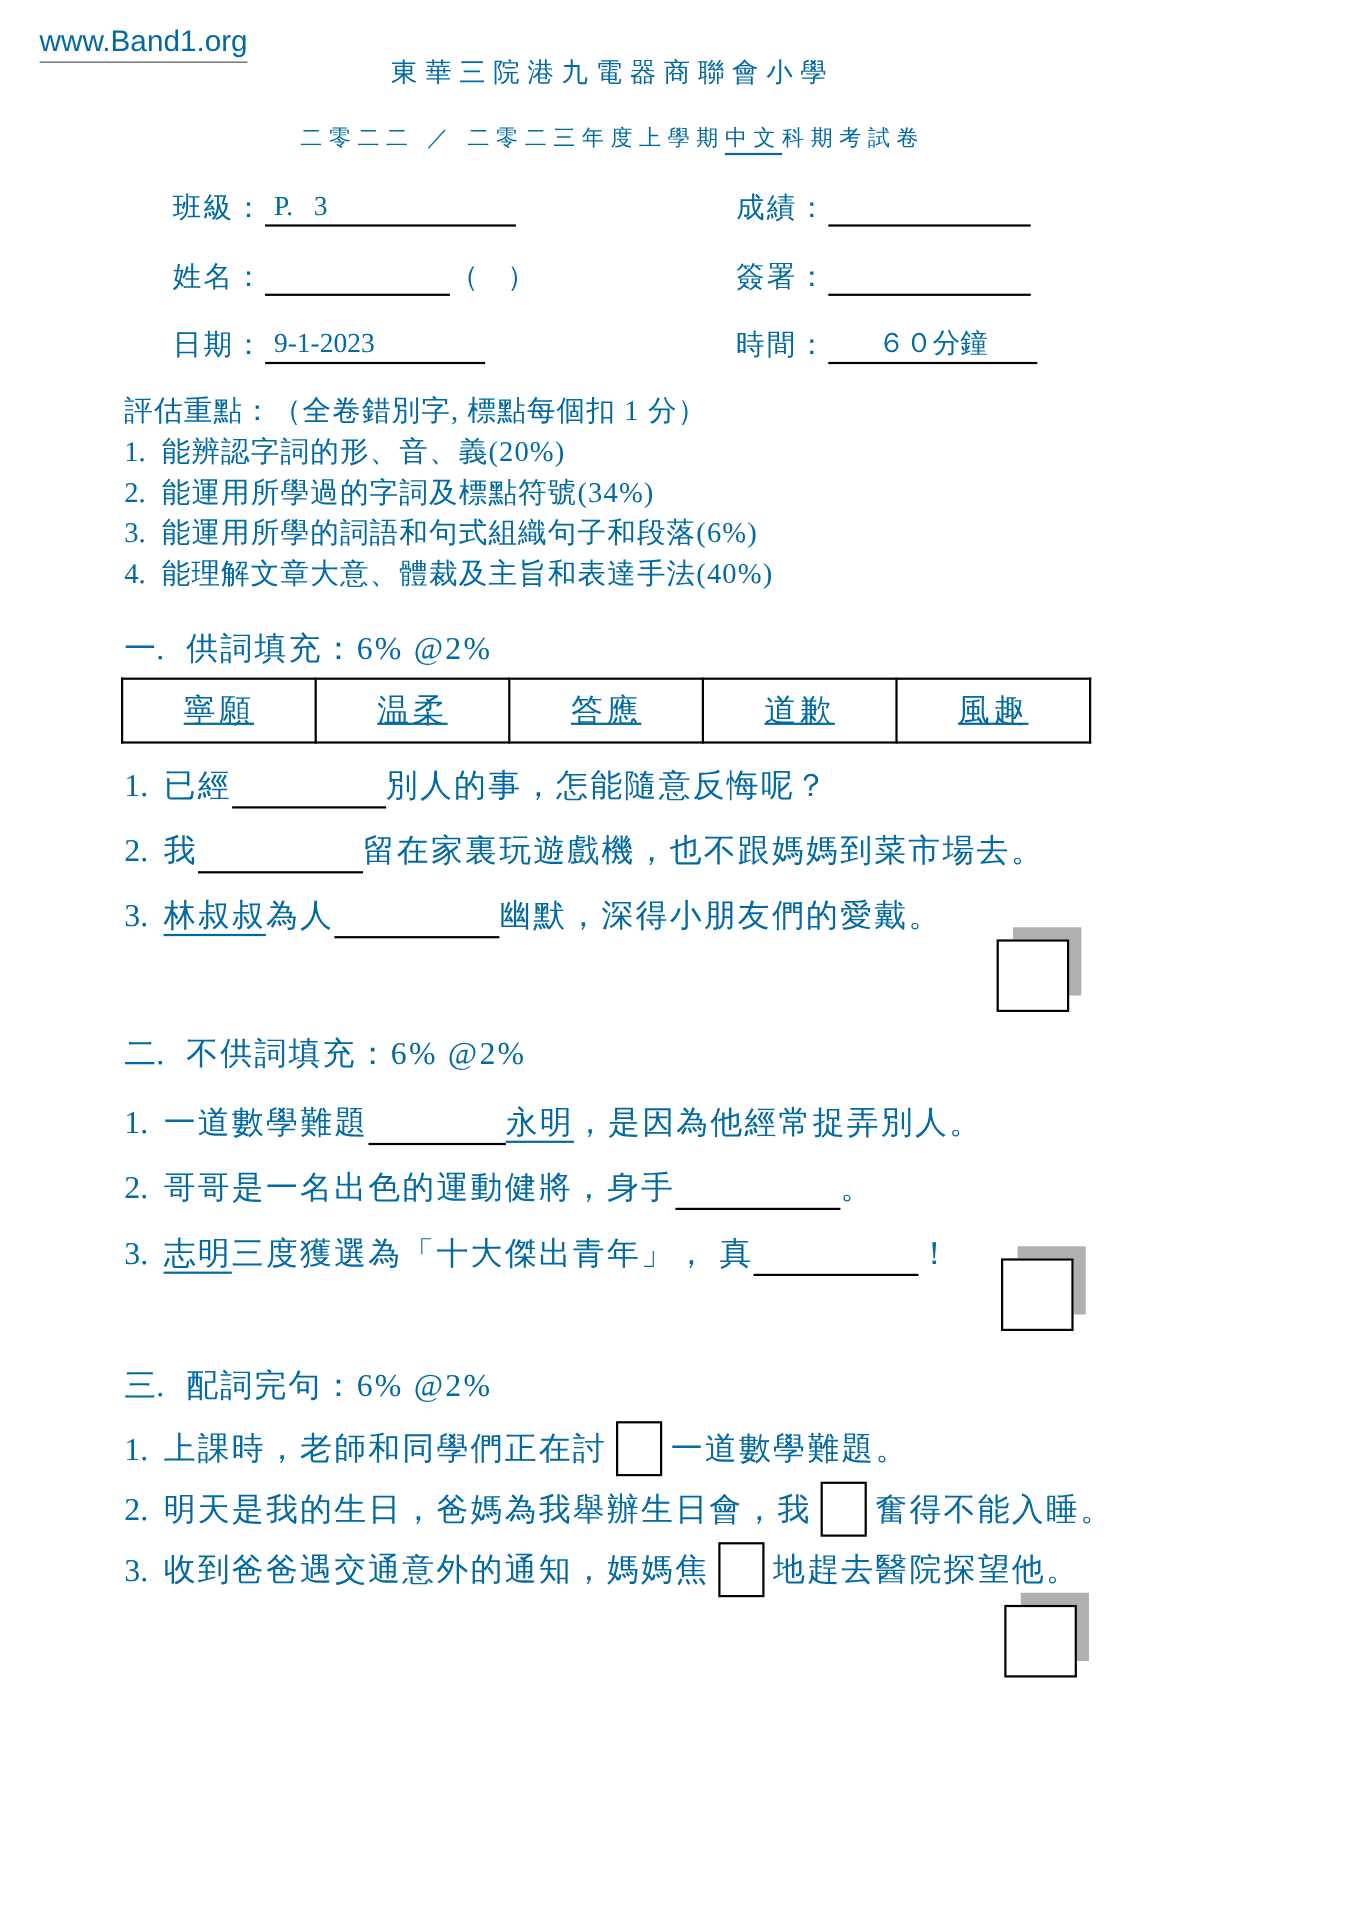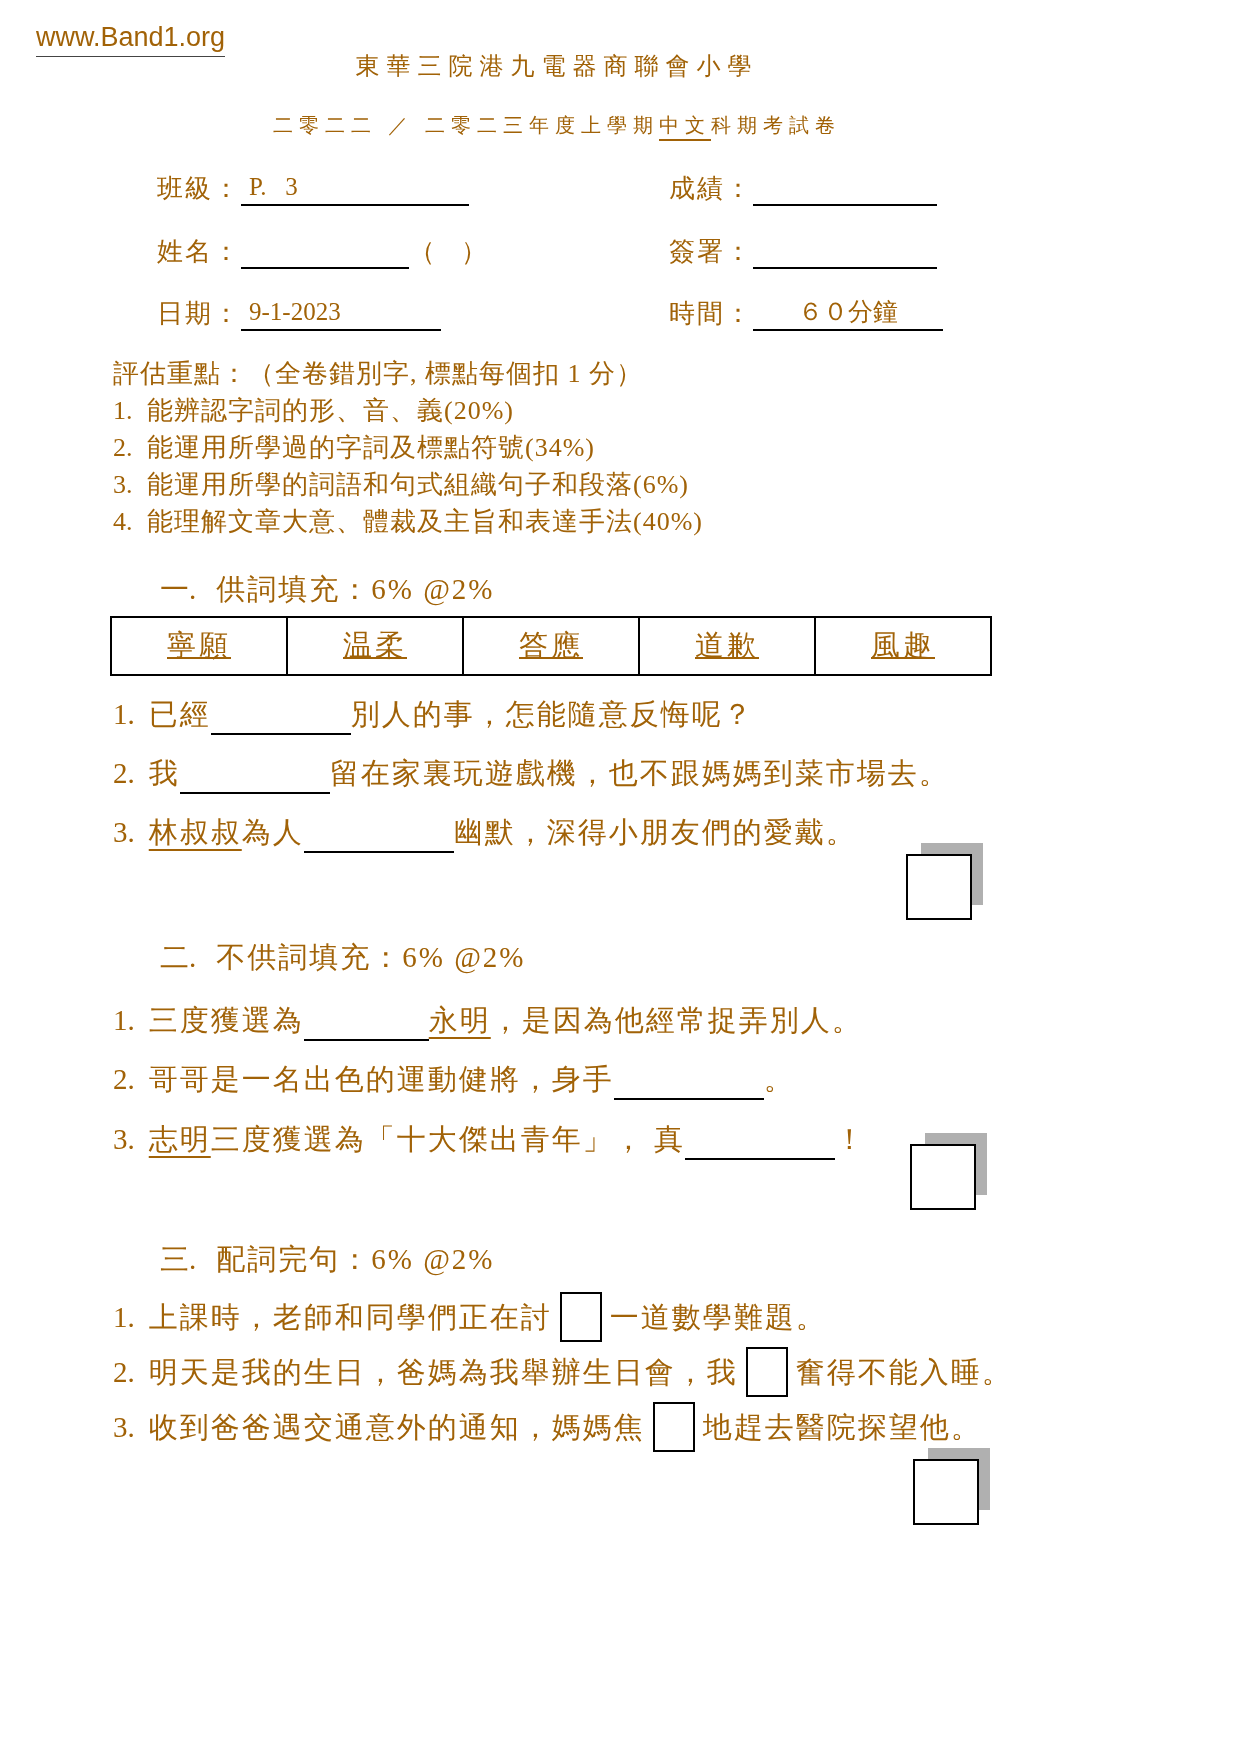--- a/index.html
+++ b/index.html
@@ -1,32 +1,32 @@
 <!DOCTYPE html>
 <html><head>
 <meta charset="utf-8">
 <style>
   html,body{margin:0;padding:0;background:#ffffff;}
-  .page{position:relative;width:1034px;height:1754px;background:#ffffff;color:#a16207;
+  .page{position:relative;width:1034px;height:1754px;background:#ffffff;color:#0369a1;
         font-family:"Liberation Serif","DejaVu Serif",serif;overflow:hidden;}
   .abs{position:absolute;}
   .watermark{left:36px;top:22px;font-family:"Liberation Sans","DejaVu Sans",sans-serif;
              font-size:27px;border-bottom:1px solid #444;padding-bottom:3px;}
   .center-line{left:0;width:1114px;text-align:center;}
   .school{top:50px;font-size:24px;letter-spacing:7px;white-space:nowrap;}
   .examtitle{top:112px;font-size:20px;letter-spacing:6px;white-space:nowrap;}
   .subject{text-decoration:underline;text-underline-offset:7px;text-decoration-thickness:1.5px;}
   .fline{font-size:26px;line-height:34px;white-space:nowrap;margin-left:44px;}
   .flabel{letter-spacing:2px;}
   .uline{display:inline-block;border-bottom:2px solid #000;height:34px;vertical-align:bottom;}
   .uval{display:inline-block;white-space:pre;padding-left:8px;font-size:25px;}
   .uval.center{width:100%;text-align:center;padding-left:0;box-sizing:border-box;}
   .assess{left:113px;top:355px;font-size:26px;line-height:37px;letter-spacing:1px;white-space:nowrap;}
   .assess .anum{display:inline-block;min-width:34px;letter-spacing:0;}
-  .sechead{font-size:29px;letter-spacing:2px;white-space:nowrap;margin-left:47px;}
+  .sechead{font-size:29px;letter-spacing:2px;white-space:nowrap;}
   .secnum{margin-right:20px;letter-spacing:0;}
   .qline{font-size:29px;letter-spacing:2px;white-space:nowrap;}
   .qnum{margin-right:14px;letter-spacing:0;}
   .blank{display:inline-block;border-bottom:2px solid #000;height:36px;vertical-align:bottom;}
   .uname{text-decoration:underline;text-underline-offset:7px;text-decoration-thickness:1.5px;}
   .gap-l{}
   .wordbank{border-collapse:collapse;background:#fff;text-decoration:underline;}
   .wordbank td{border:2px solid #000;width:172px;height:54px;text-align:center;
                font-size:29px;letter-spacing:3px;}
   .ansbox{display:inline-block;width:38px;height:46px;border:2px solid #000;background:#fff;
@@ -106,21 +106,21 @@
   <div class="abs scorebox" style="left:906px;top:843px">
     <div class="scoreshadow"></div>
     <div class="scoresquare"></div>
   </div>
 
   <div class="abs sechead" style="left:113px;top:938px">
     <span class="secnum">二.</span><span>不供詞填充：6% @2%</span>
   </div>
 
   <div class="abs qline" style="left:113px;top:1001px">
-    <span class="qnum">1.</span><span>三度獲選為</span><span class="blank" style="width:125px"></span><span class="uname gap-l">永明</span><span>，是因為他經常捉弄別人。</span>
+    <span class="qnum">1.</span><span>一道數學難題</span><span class="blank" style="width:125px"></span><span class="uname gap-l">永明</span><span>，是因為他經常捉弄別人。</span>
   </div>
   <div class="abs qline" style="left:113px;top:1060px">
     <span class="qnum">2.</span><span>哥哥是一名出色的運動健將，身手</span><span class="blank" style="width:150px"></span><span>。</span>
   </div>
   <div class="abs qline" style="left:113px;top:1120px">
     <span class="qnum">3.</span><span class="uname">志明</span><span>三度獲選為「十大傑出青年」， 真</span><span class="blank" style="width:150px"></span><span>！</span>
   </div>
 
   <div class="abs scorebox" style="left:910px;top:1133px">
     <div class="scoreshadow"></div>

